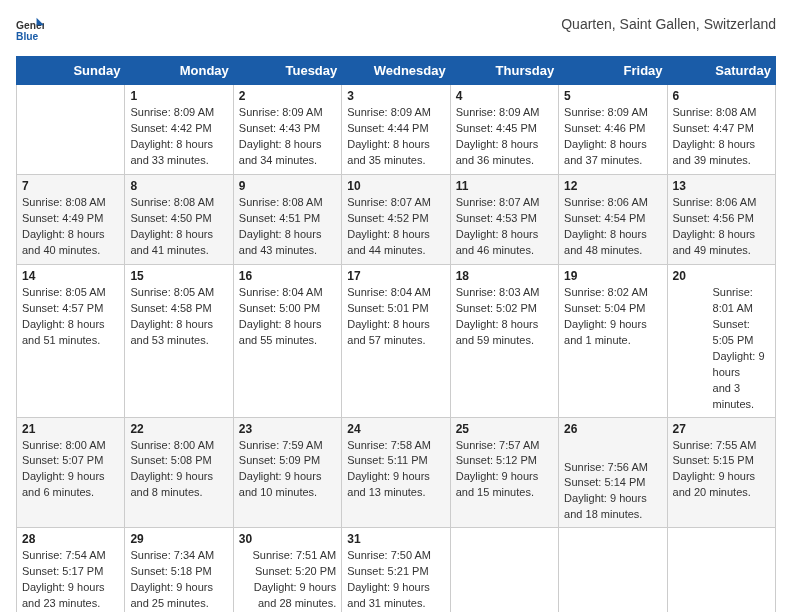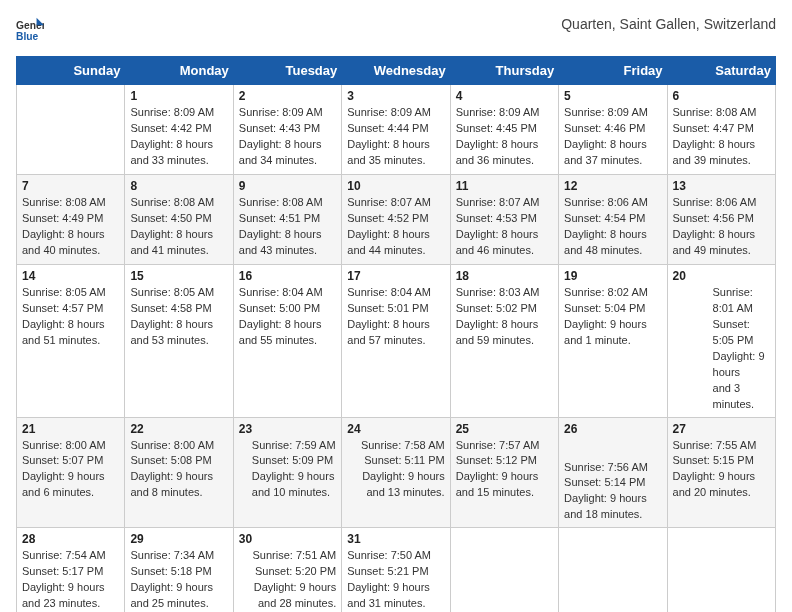--- a/index.html
+++ b/index.html
@@ -265,28 +265,28 @@
         </td>
         <td>
           <span class="day-num">22</span>
           <div class="day-info" style="white-space: pre-line;">Sunrise: 8:00 AM
 Sunset: 5:08 PM
 Daylight: 9 hours
 and 8 minutes.</div>
         </td>
         <td>
           <span class="day-num">23</span>
-          <div class="day-info" style="white-space: pre-line; margin-left: 13px;">Sunrise: 7:59 AM
+          <div class="day-info" style="white-space: pre-line;">Sunrise: 7:59 AM
 Sunset: 5:09 PM
 Daylight: 9 hours
 and 10 minutes.</div>
         </td>
         <td>
           <span class="day-num">24</span>
-          <div class="day-info" style="white-space: pre-line; text-align: right;">Sunrise: 7:58 AM
+          <div class="day-info" style="white-space: pre-line;">Sunrise: 7:58 AM
 Sunset: 5:11 PM
 Daylight: 9 hours
 and 13 minutes.</div>
         </td>
         <td>
           <span class="day-num">25</span>
           <div class="day-info" style="white-space: pre-line;">Sunrise: 7:57 AM
 Sunset: 5:12 PM
 Daylight: 9 hours
 and 15 minutes.</div>

